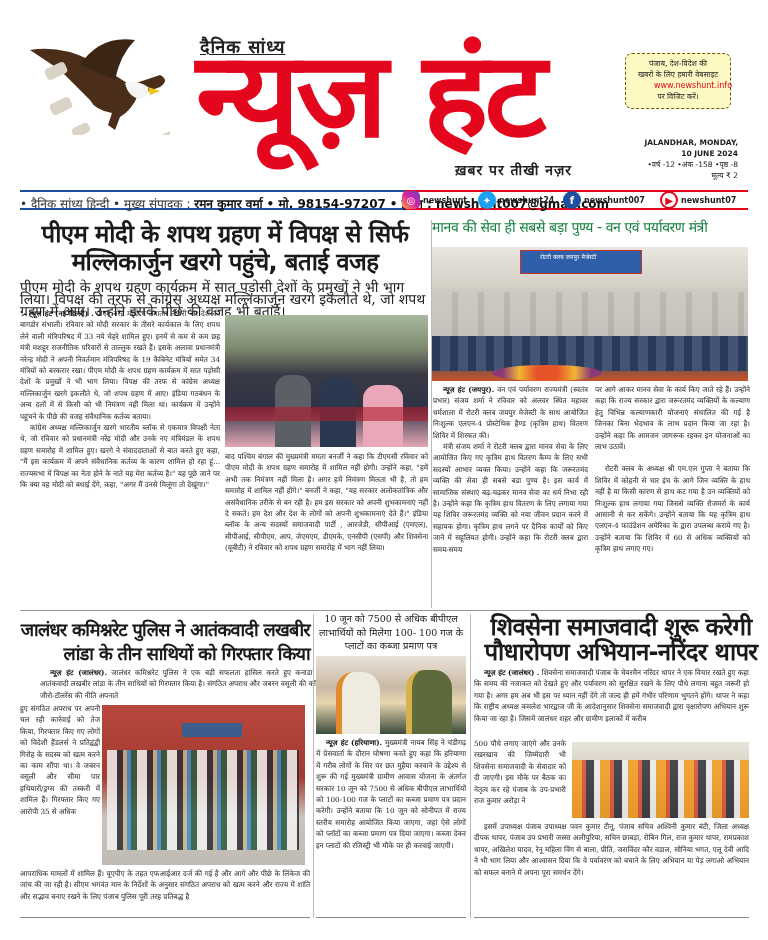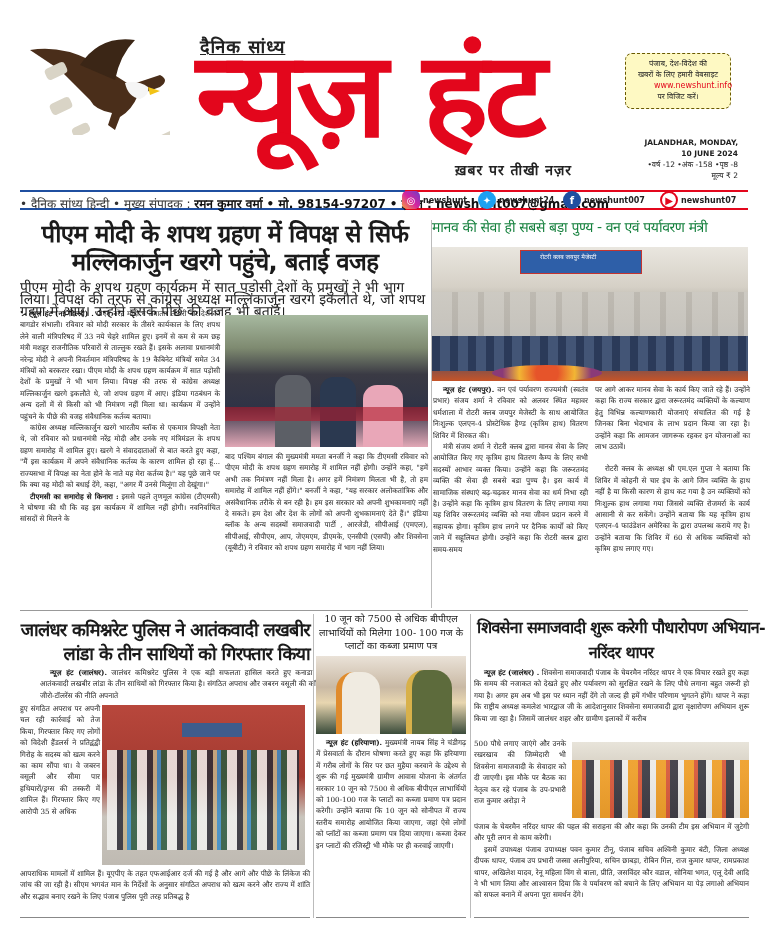--- a/index.html
+++ b/index.html
@@ -40,21 +40,21 @@
   .col p { text-indent: 10px; }
   .photo { position: absolute; overflow: hidden; }
 
   .rule-v { position: absolute; width: 1px; background: #bbb; }
   .rule-h { position: absolute; height: 1px; background: #888; }
 
   .art2-head { position: absolute; left: 432px; top: 218px; width: 330px; font-family: "DejaVu Sans", sans-serif; font-size: 14px; line-height: 18px; color: #15803d; letter-spacing: -0.4px; }
 
   .art3-head { position: absolute; left: 20px; top: 618px; width: 290px; text-align: right; font-family: "DejaVu Sans", sans-serif; font-size: 18px; font-weight: bold; line-height: 24px; letter-spacing: -0.7px; }
   .art4-head { position: absolute; left: 316px; top: 612px; width: 150px; text-align: center; font-size: 9.5px; line-height: 13.5px; color: #222; }
-  .art5-head { position: absolute; left: 476px; top: 615px; width: 290px; text-align: center; font-family: "DejaVu Sans", sans-serif; font-size: 16px; font-weight: bold; line-height: 25px; letter-spacing: -0.7px; }
+  .art5-head { position: absolute; left: 476px; top: 615px; width: 290px; text-align: center; font-family: "DejaVu Sans", sans-serif; font-size: 24px; font-weight: bold; line-height: 25px; letter-spacing: -0.7px; }
 </style>
 </head>
 <body>
 
 <div class="masthead">
   <svg class="eagle" viewBox="0 0 150 110">
     <path d="M10 25 Q40 20 70 35 Q95 50 110 60 L140 50 Q150 55 140 62 L118 70 Q112 85 100 92 L95 105 L88 100 L92 88 Q75 85 70 75 Q55 60 40 45 Q25 35 10 25Z" fill="#4a2e1a"></path>
     <path d="M105 58 Q118 55 128 62 Q130 70 120 74 Q108 72 105 58Z" fill="#f5f5f5"></path>
     <path d="M128 62 L140 66 L130 70Z" fill="#f2c316"></path>
     <path d="M60 40 Q80 10 115 15 Q100 30 95 55Z" fill="#3b2616"></path>
@@ -108,21 +108,20 @@
     <span class="ic ic-yt">▶</span>
     <span>newshunt07</span>
   </div>
 </div>
 
 <div class="art1-head">पीएम मोदी के शपथ ग्रहण में विपक्ष से सिर्फ मल्लिकार्जुन खरगे पहुंचे, बताई वजह</div>
 <div class="art1-sub">पीएम मोदी के शपथ ग्रहण कार्यक्रम में सात पड़ोसी देशों के प्रमुखों ने भी भाग लिया। विपक्ष की तरफ से कांग्रेस अध्यक्ष मल्लिकार्जुन खरगे इकलौते थे, जो शपथ ग्रहण में आए। उन्होंने इसके पीछे की वजह भी बताई।</div>
 <div class="col" style="left:20px; top:308px; width:200px;">
   <p><b>न्यूज़ हंट (नई दिल्ली) .</b> <span>पीएम नरेंद्र मोदी ने लगातार तीसरी बार देश की बागडोर संभाली। रविवार को मोदी सरकार के तीसरे कार्यकाल के लिए शपथ लेने वाली मंत्रिपरिषद में 33 नये चेहरे शामिल हुए। इनमें से कम से कम छह मंत्री मशहूर राजनीतिक परिवारों से ताल्लुक रखते हैं। इसके अलावा प्रधानमंत्री नरेन्द्र मोदी ने अपनी निवर्तमान मंत्रिपरिषद के 19 कैबिनेट मंत्रियों समेत 34 मंत्रियों को बरकरार रखा। पीएम मोदी के शपथ ग्रहण कार्यक्रम में सात पड़ोसी देशों के प्रमुखों ने भी भाग लिया। विपक्ष की तरफ से कांग्रेस अध्यक्ष मल्लिकार्जुन खरगे इकलौते थे, जो शपथ ग्रहण में आए। इंडिया गठबंधन के अन्य दलों में से किसी को भी निमंत्रण नहीं मिला था। कार्यक्रम में उन्होंने पहुंचने के पीछे की वजह संवैधानिक कर्तव्य बताया।</span></p>
   <p>कांग्रेस अध्यक्ष मल्लिकार्जुन खरगे भारतीय ब्लॉक से एकमात्र विपक्षी नेता थे, जो रविवार को प्रधानमंत्री नरेंद्र मोदी और उनके नए मंत्रिमंडल के शपथ ग्रहण समारोह में शामिल हुए। खरगे ने संवाददाताओं से बात करते हुए कहा, "मैं इस कार्यक्रम में अपने संवैधानिक कर्तव्य के कारण शामिल हो रहा हूं... राज्यसभा में विपक्ष का नेता होने के नाते यह मेरा कर्तव्य है।" यह पूछे जाने पर कि क्या वह मोदी को बधाई देंगे, कहा, "अगर मैं उनसे मिलूंगा तो देखूंगा।"</p>
-  <p><b>टीएमसी का समारोह से किनारा :</b> <span>इससे पहले तृणमूल कांग्रेस (टीएमसी) ने घोषणा की थी कि वह इस कार्यक्रम में शामिल नहीं होगी। नवनिर्वाचित सांसदों से मिलने के</span></p>
 </div>
 <div class="photo" style="left:225px; top:315px; width:203px; height:132px; background:linear-gradient(180deg,#a7b9a0 0%,#7e8a70 25%,#3a3a44 45%,#2f3346 70%,#e2a8b6 100%);">
   <div style="position:absolute;left:50px;top:60px;width:36px;height:72px;background:#5c5f66;border-radius:14px 14px 0 0;"></div>
   <div style="position:absolute;left:95px;top:62px;width:36px;height:70px;background:#2b3950;border-radius:14px 14px 0 0;"></div>
   <div style="position:absolute;left:138px;top:70px;width:40px;height:62px;background:#e9a7b8;border-radius:14px 14px 0 0;"></div>
   <div style="position:absolute;left:0;top:92px;width:203px;height:14px;background:#b31b2b;opacity:.6;"></div>
 </div>
 <div class="col" style="left:225px; top:451px; width:203px;">
   <div>बाद पश्चिम बंगाल की मुख्यमंत्री ममता बनर्जी ने कहा कि टीएमसी रविवार को पीएम मोदी के शपथ ग्रहण समारोह में शामिल नहीं होगी। उन्होंने कहा, "हमें अभी तक निमंत्रण नहीं मिला है। अगर हमें निमंत्रण मिलता भी है, तो हम समारोह में शामिल नहीं होंगे।" बनर्जी ने कहा, "यह सरकार अलोकतांत्रिक और असंवैधानिक तरीके से बन रही है। हम इस सरकार को अपनी शुभकामनाएं नहीं दे सकते। हम देश और देश के लोगों को अपनी शुभकामनाएं देते हैं।" इंडिया ब्लॉक के अन्य सदस्यों समाजवादी पार्टी , आरजेडी, सीपीआई (एमएल), सीपीआई, सीपीएम, आप, जेएमएम, डीएमके, एनसीपी (एसपी) और शिवसेना (यूबीटी) ने रविवार को शपथ ग्रहण समारोह में भाग नहीं लिया।</div>
 </div>
@@ -182,16 +181,15 @@
 <div class="col" style="left:474px; top:667px; width:275px;">
   <p><b>न्यूज़ हंट (जालंधर) .</b> <span>शिवसेना समाजवादी पंजाब के चेयरमैन नरिंदर थापर ने एक विचार रखते हुए कहा कि समय की नजाकत को देखते हुए और पर्यावरण को सुरक्षित रखने के लिए पौधे लगाना बहुत जरूरी हो गया है। अगर हम अब भी इस पर ध्यान नहीं देंगे तो जल्द ही हमें गंभीर परिणाम भुगतने होंगे। थापर ने कहा कि राष्ट्रीय अध्यक्ष कमलेश भारद्वाज जी के आदेशानुसार शिवसेना समाजवादी द्वारा वृक्षारोपण अभियान शुरू किया जा रहा है। जिसमें जालंधर शहर और ग्रामीण इलाकों में करीब</span></p>
 </div>
 <div class="col" style="left:474px; top:738px; width:92px;">
   <div>500 पौधे लगाए जाएंगे और उनके रखरखाव की जिम्मेदारी भी शिवसेना समाजवादी के सेवादार को दी जाएगी। इस मौके पर बैठक का नेतृत्व कर रहे पंजाब के उप-प्रभारी राज कुमार अरोड़ा ने</div>
 </div>
 <div class="photo" style="left:572px; top:742px; width:177px; height:76px; background:linear-gradient(180deg,#e8e4da 0%,#d4cdc0 40%,#8a7a70 100%);">
   <div style="position:absolute;left:0;top:18px;width:177px;height:58px;background:repeating-linear-gradient(90deg,#f39c1c 0 10px,#d94e2f 10px 14px,#2f2f3a 14px 22px,#f0f0ee 22px 28px);opacity:.85;"></div>
 </div>
 <div class="col" style="left:474px; top:821px; width:275px;">
-  <div>पंजाब के चेयरमैन नरिंदर थापर की पहल की सराहना की और कहा कि उनकी टीम इस अभियान में जुटेगी और पूरी लगन से काम करेगी।</div>
   <p>इसमें उपाध्यक्ष पंजाब उपाध्यक्ष पवन कुमार टीनू, पंजाब सचिव अश्विनी कुमार बंटी, जिला अध्यक्ष दीपक थापर, पंजाब उप प्रभारी जस्सा अलीपुरिया, सचिन छाबड़ा, रोबिन गिल, राज कुमार थापर, रामप्रकाश थापर, अखिलेश यादव, रेनू महिला विंग से बाला, प्रीति, जसविंदर कौर वडाल, सोनिया भगत, एलू देवी आदि ने भी भाग लिया और आश्वासन दिया कि वे पर्यावरण को बचाने के लिए अभियान या पेड़ लगाओ अभियान को सफल बनाने में अपना पूरा समर्थन देंगे।</p>
 </div>
 <div class="rule-h" style="left:474px; top:917px; width:275px;"></div>
 
 </body></html>

